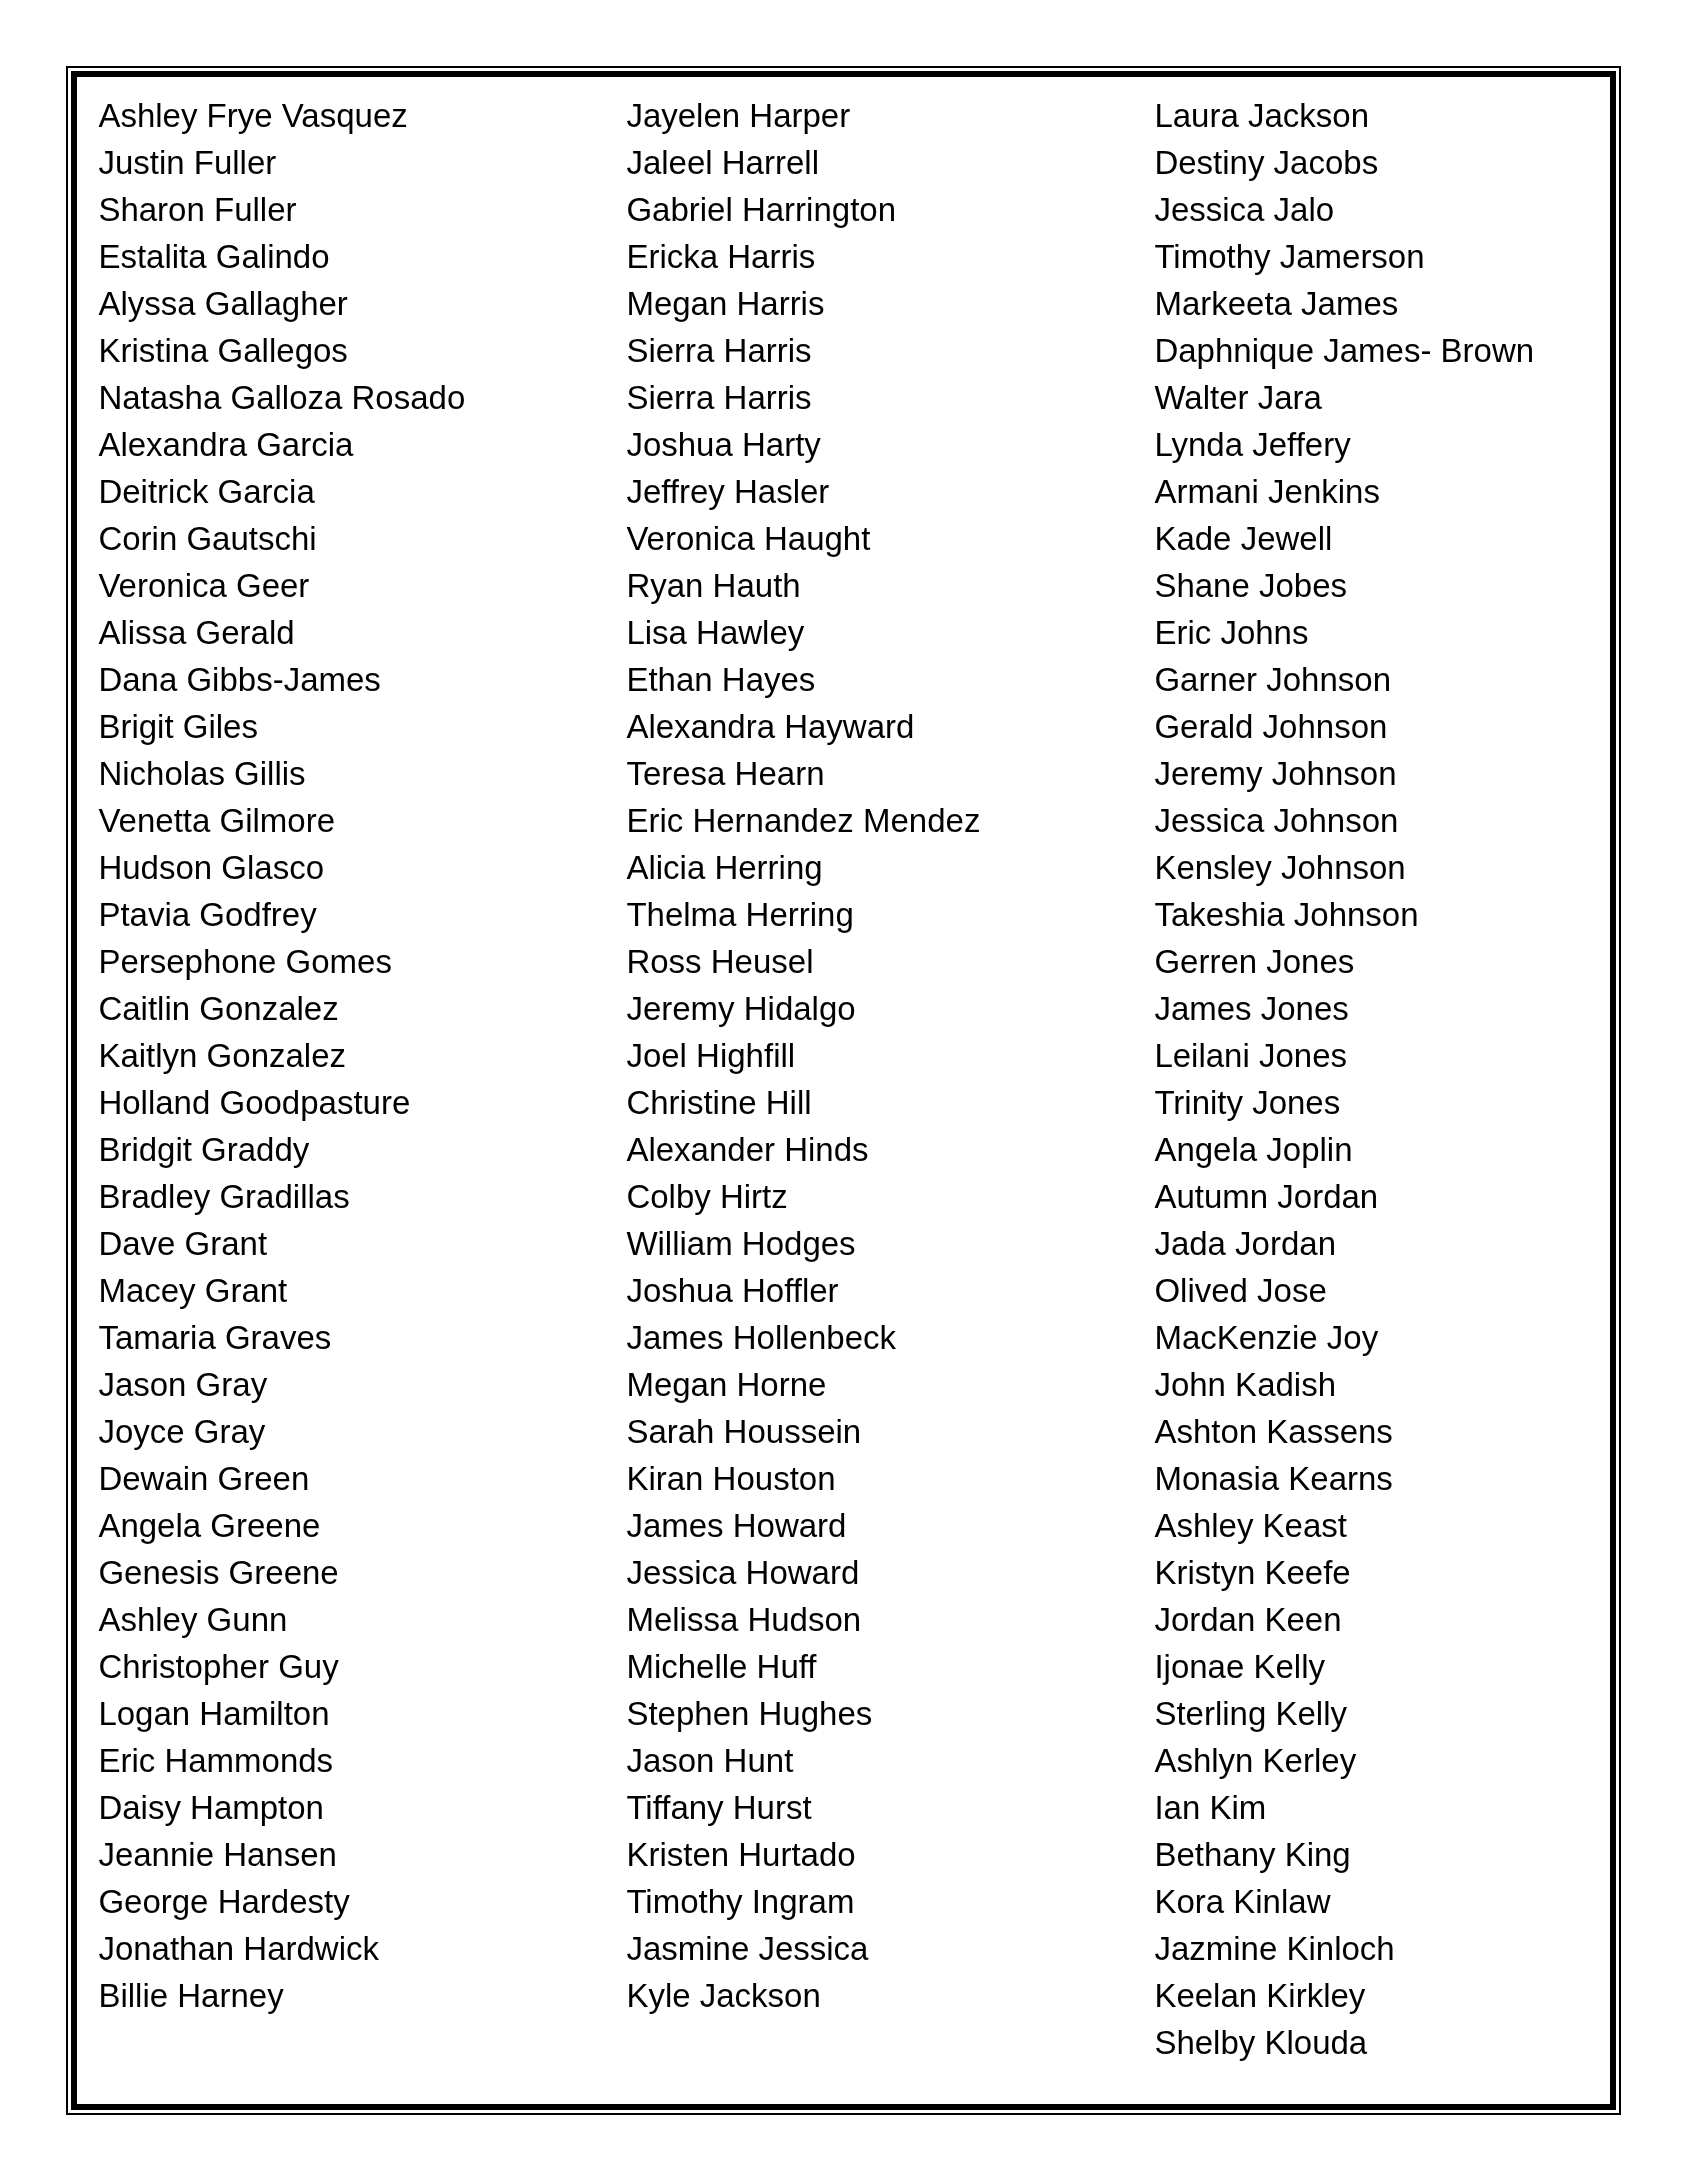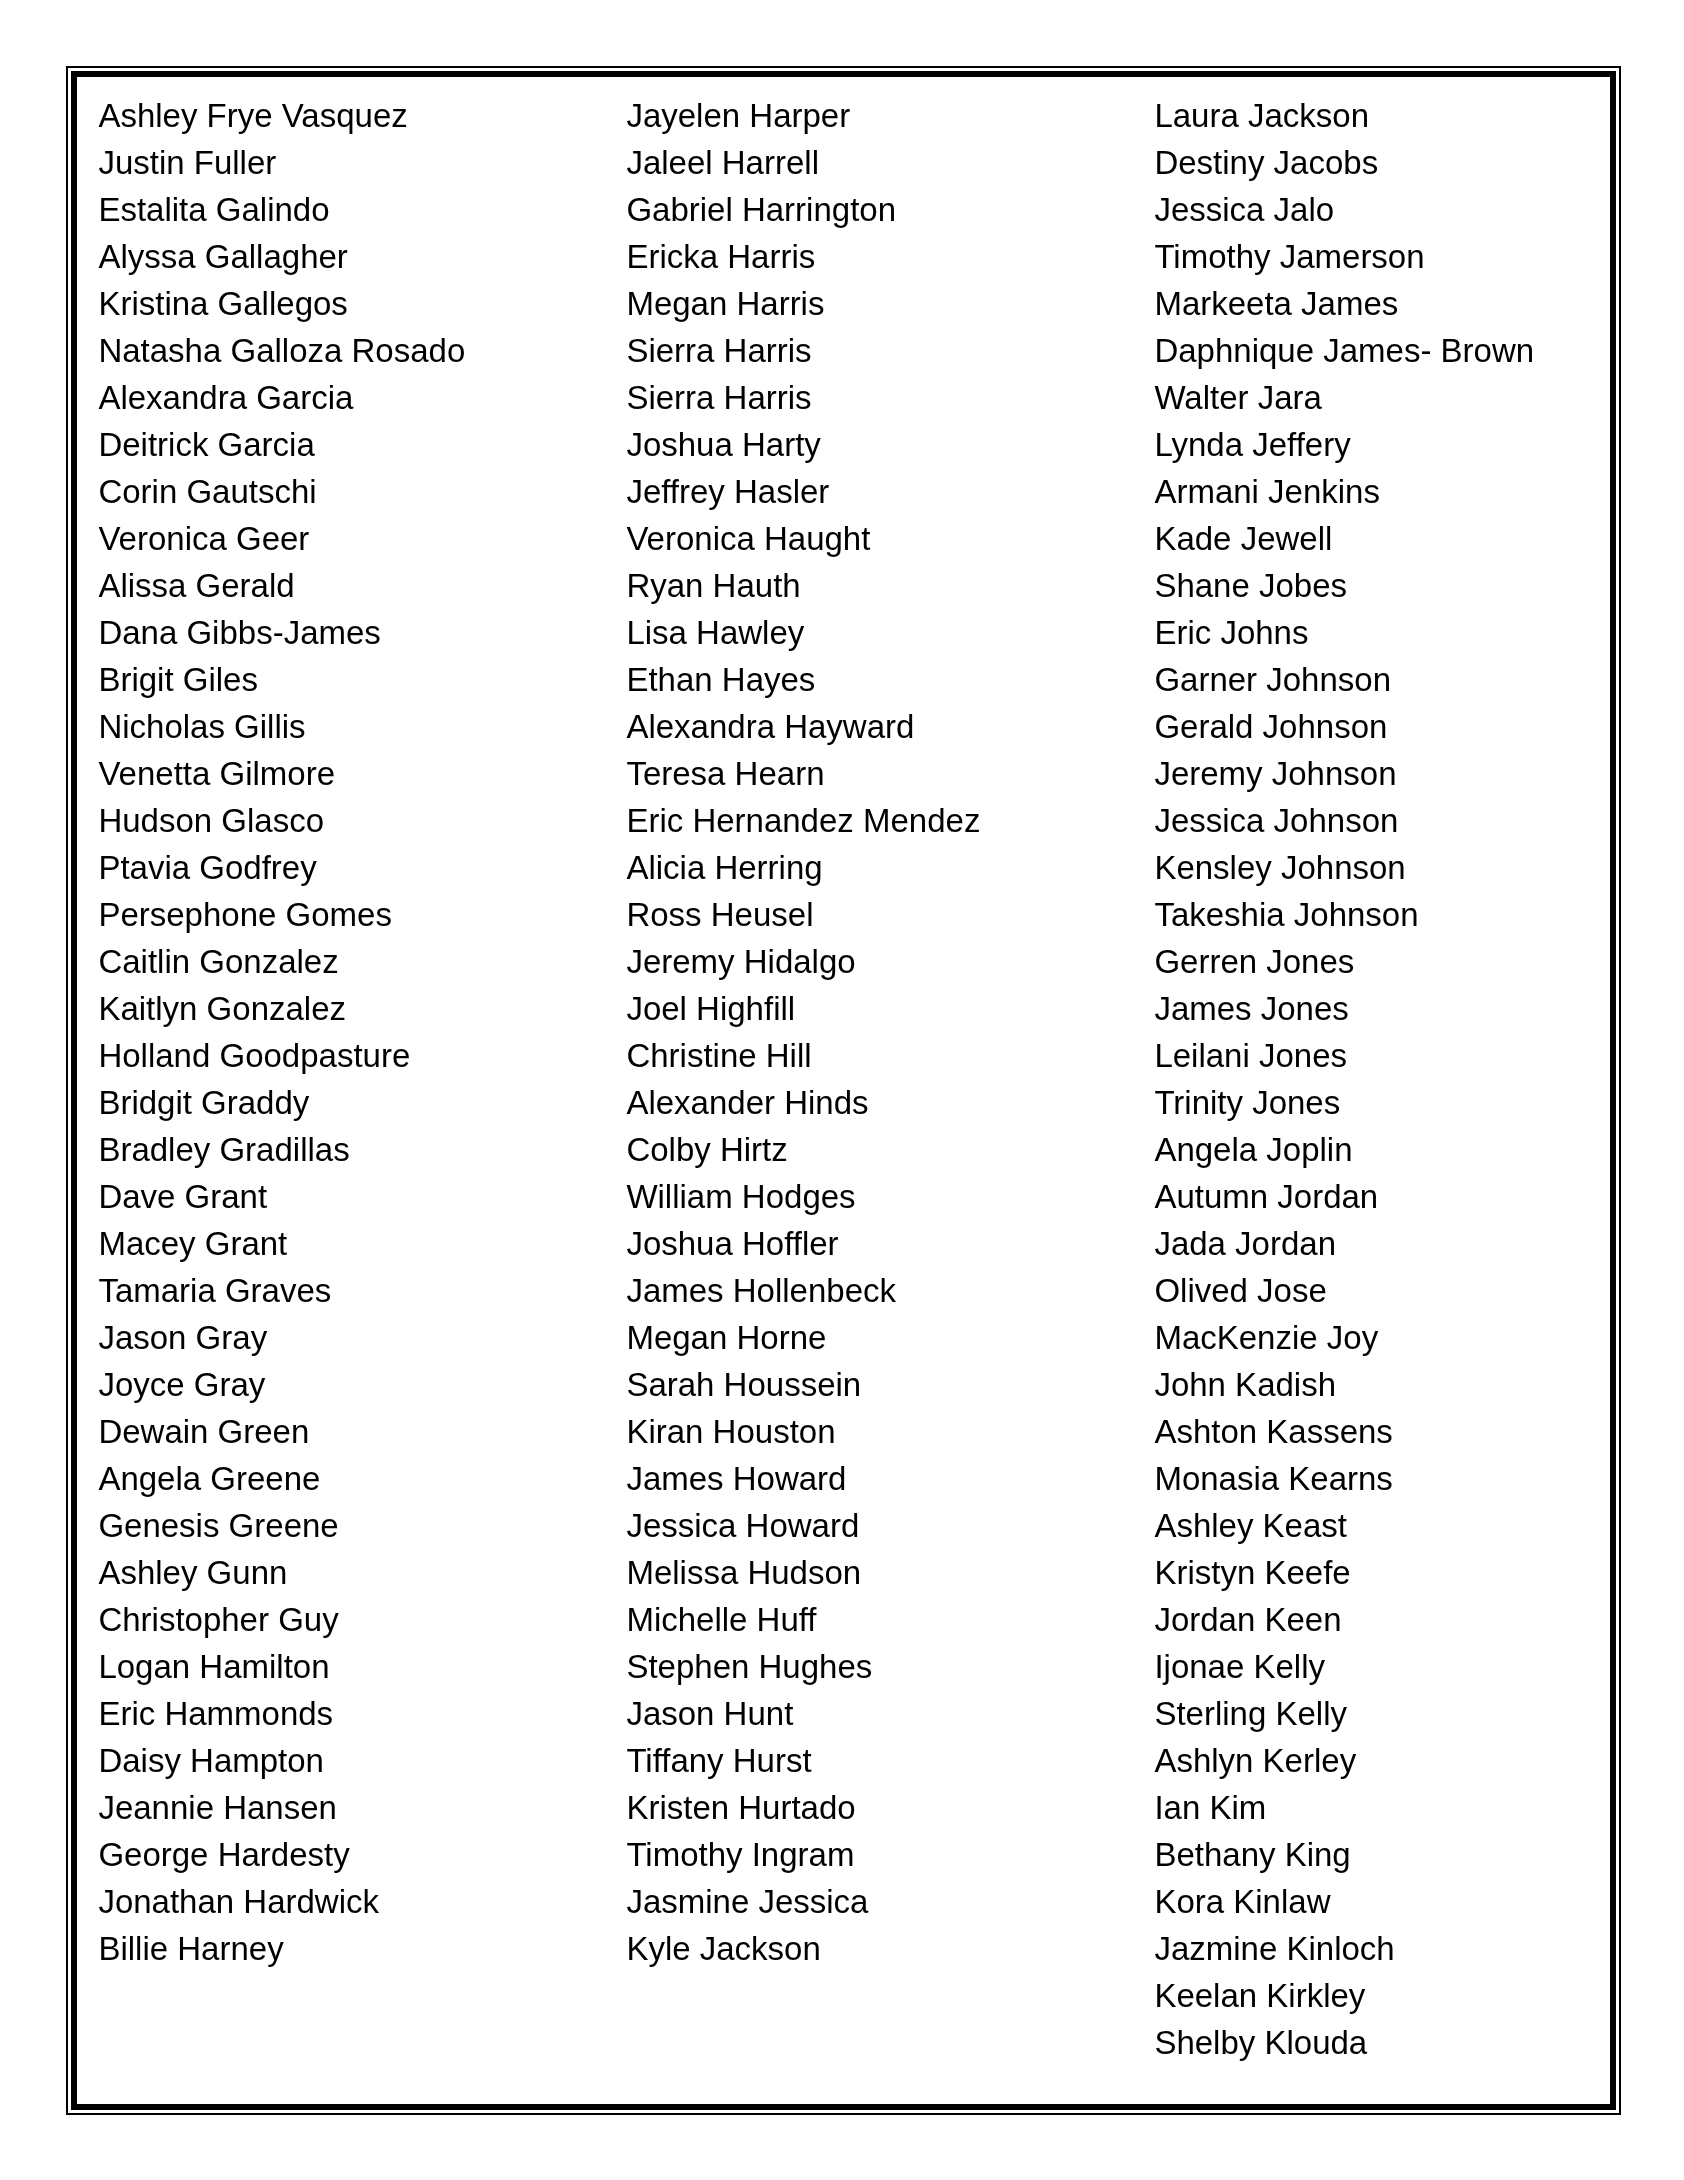--- a/index.html
+++ b/index.html
@@ -58,20 +58,21 @@
 </head>
 <body>
 
 <div class="page">
   <div class="frame-outer">
     <div class="frame-inner">
       <div class="content">
         <div class="col">
             <div class="name">Ashley Frye Vasquez</div>
             <div class="name">Justin Fuller</div>
+            <div class="name">Sharon Fuller</div>
             <div class="name">Estalita Galindo</div>
             <div class="name">Alyssa Gallagher</div>
             <div class="name">Kristina Gallegos</div>
             <div class="name">Natasha Galloza Rosado</div>
             <div class="name">Alexandra Garcia</div>
             <div class="name">Deitrick Garcia</div>
             <div class="name">Corin Gautschi</div>
             <div class="name">Veronica Geer</div>
             <div class="name">Alissa Gerald</div>
             <div class="name">Dana Gibbs-James</div>
@@ -115,20 +116,21 @@
             <div class="name">Joshua Harty</div>
             <div class="name">Jeffrey Hasler</div>
             <div class="name">Veronica Haught</div>
             <div class="name">Ryan Hauth</div>
             <div class="name">Lisa Hawley</div>
             <div class="name">Ethan Hayes</div>
             <div class="name">Alexandra Hayward</div>
             <div class="name">Teresa Hearn</div>
             <div class="name">Eric Hernandez Mendez</div>
             <div class="name">Alicia Herring</div>
+            <div class="name">Thelma Herring</div>
             <div class="name">Ross Heusel</div>
             <div class="name">Jeremy Hidalgo</div>
             <div class="name">Joel Highfill</div>
             <div class="name">Christine Hill</div>
             <div class="name">Alexander Hinds</div>
             <div class="name">Colby Hirtz</div>
             <div class="name">William Hodges</div>
             <div class="name">Joshua Hoffler</div>
             <div class="name">James Hollenbeck</div>
             <div class="name">Megan Horne</div>

